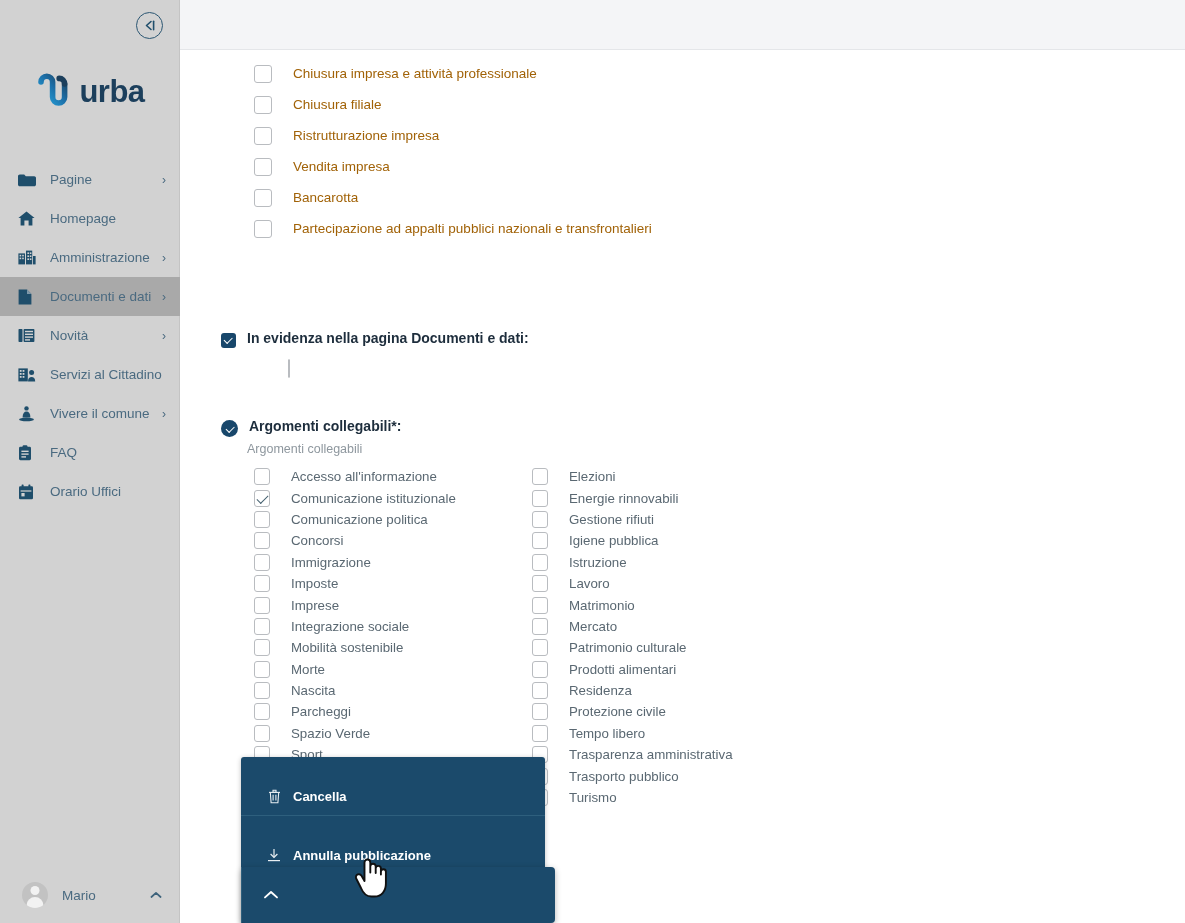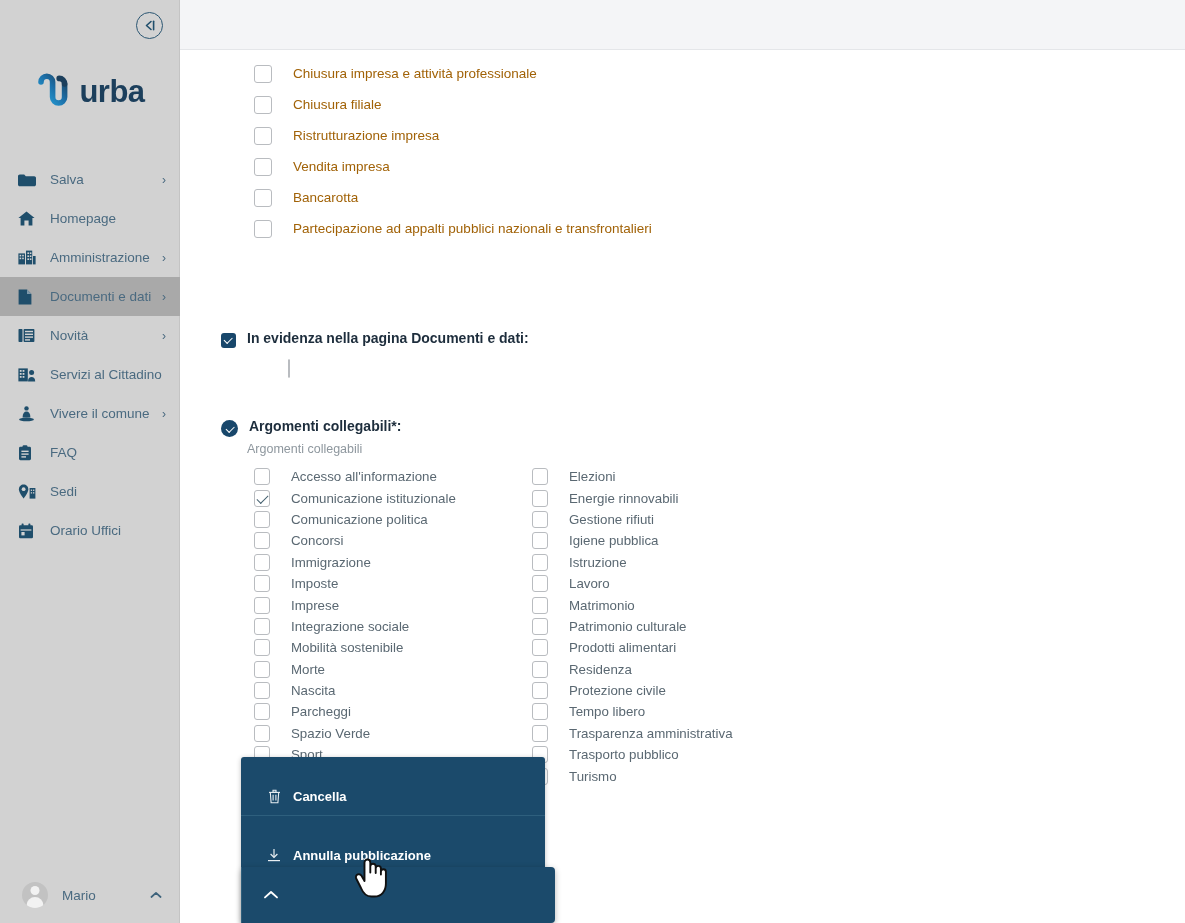--- a/index.html
+++ b/index.html
@@ -253,21 +253,21 @@
     </div>
 
     <nav id="nav">
 
       <div class="nav-item">
         <span class="nav-ico">
           <svg width="18" height="14" viewBox="0 0 18 14" fill="#1f4e6b">
             <path d="M0 3.2 C0 2.2 0.8 1.4 1.8 1.4 H6.2 L7.8 3.2 H16.2 C17.2 3.2 18 4 18 5 V11.4 C18 12.4 17.2 13.2 16.2 13.2 H1.8 C0.8 13.2 0 12.4 0 11.4 Z"></path>
           </svg>
         </span>
-        <span class="nav-label">Salva</span>
+        <span class="nav-label">Pagine</span>
         <span class="nav-chev">›</span>
       </div>
 
       <div class="nav-item">
         <span class="nav-ico">
           <svg width="17" height="15" viewBox="0 0 17 15" fill="#1f4e6b">
             <path d="M8.5 0.6 L0.4 7 H2.6 V14.4 H6.4 V9.6 H10.6 V14.4 H14.4 V7 H16.6 Z"></path>
           </svg>
         </span>
         <span class="nav-label">Homepage</span>
@@ -359,35 +359,20 @@
             <rect x="4.6" y="0.3" width="4.8" height="3" rx="1" fill="#1f4e6b"></rect>
             <rect x="3.4" y="5.6" width="7.2" height="1.4" fill="#d2d2d2"></rect>
             <rect x="3.4" y="8.4" width="7.2" height="1.4" fill="#d2d2d2"></rect>
             <rect x="3.4" y="11.2" width="4.6" height="1.4" fill="#d2d2d2"></rect>
           </svg>
         </span>
         <span class="nav-label">FAQ</span>
         <span class="nav-chev"></span>
       </div>
 
-      <div class="nav-item">
-        <span class="nav-ico">
-          <svg width="18" height="16" viewBox="0 0 18 16" fill="#1f4e6b">
-            <path d="M5.6 0.6 C3 0.6 0.9 2.7 0.9 5.3 C0.9 8.8 5.6 14.6 5.6 14.6 C5.6 14.6 10.3 8.8 10.3 5.3 C10.3 2.7 8.2 0.6 5.6 0.6 Z"></path>
-            <circle cx="5.6" cy="5.2" r="1.9" fill="#d2d2d2"></circle>
-            <rect x="11.6" y="4" width="5.8" height="10.6"></rect>
-            <rect x="12.8" y="5.6" width="1.3" height="1.3" fill="#d2d2d2"></rect>
-            <rect x="15" y="5.6" width="1.3" height="1.3" fill="#d2d2d2"></rect>
-            <rect x="12.8" y="8.2" width="1.3" height="1.3" fill="#d2d2d2"></rect>
-            <rect x="15" y="8.2" width="1.3" height="1.3" fill="#d2d2d2"></rect>
-          </svg>
-        </span>
-        <span class="nav-label">Sedi</span>
-        <span class="nav-chev"></span>
-      </div>
 
       <div class="nav-item">
         <span class="nav-ico">
           <svg width="16" height="16" viewBox="0 0 16 16" fill="#1f4e6b">
             <rect x="1" y="2.2" width="14" height="13" rx="1.2"></rect>
             <rect x="3.6" y="0.4" width="2" height="3.4" rx="0.7"></rect>
             <rect x="10.4" y="0.4" width="2" height="3.4" rx="0.7"></rect>
             <rect x="2.6" y="6.4" width="10.8" height="1.2" fill="#d2d2d2"></rect>
             <rect x="3.4" y="9" width="3.2" height="3.4" fill="#d2d2d2"></rect>
           </svg>
@@ -552,20 +537,24 @@
           <div class="topic-row">
             <span class="topic-box"></span>
             <span class="topic-label">Lavoro</span>
           </div>
           <div class="topic-row">
             <span class="topic-box"></span>
             <span class="topic-label">Matrimonio</span>
           </div>
           <div class="topic-row">
             <span class="topic-box"></span>
+            <span class="topic-label">Mercato</span>
+          </div>
+          <div class="topic-row">
+            <span class="topic-box"></span>
             <span class="topic-label">Patrimonio culturale</span>
           </div>
           <div class="topic-row">
             <span class="topic-box"></span>
             <span class="topic-label">Prodotti alimentari</span>
           </div>
           <div class="topic-row">
             <span class="topic-box"></span>
             <span class="topic-label">Residenza</span>
           </div>

